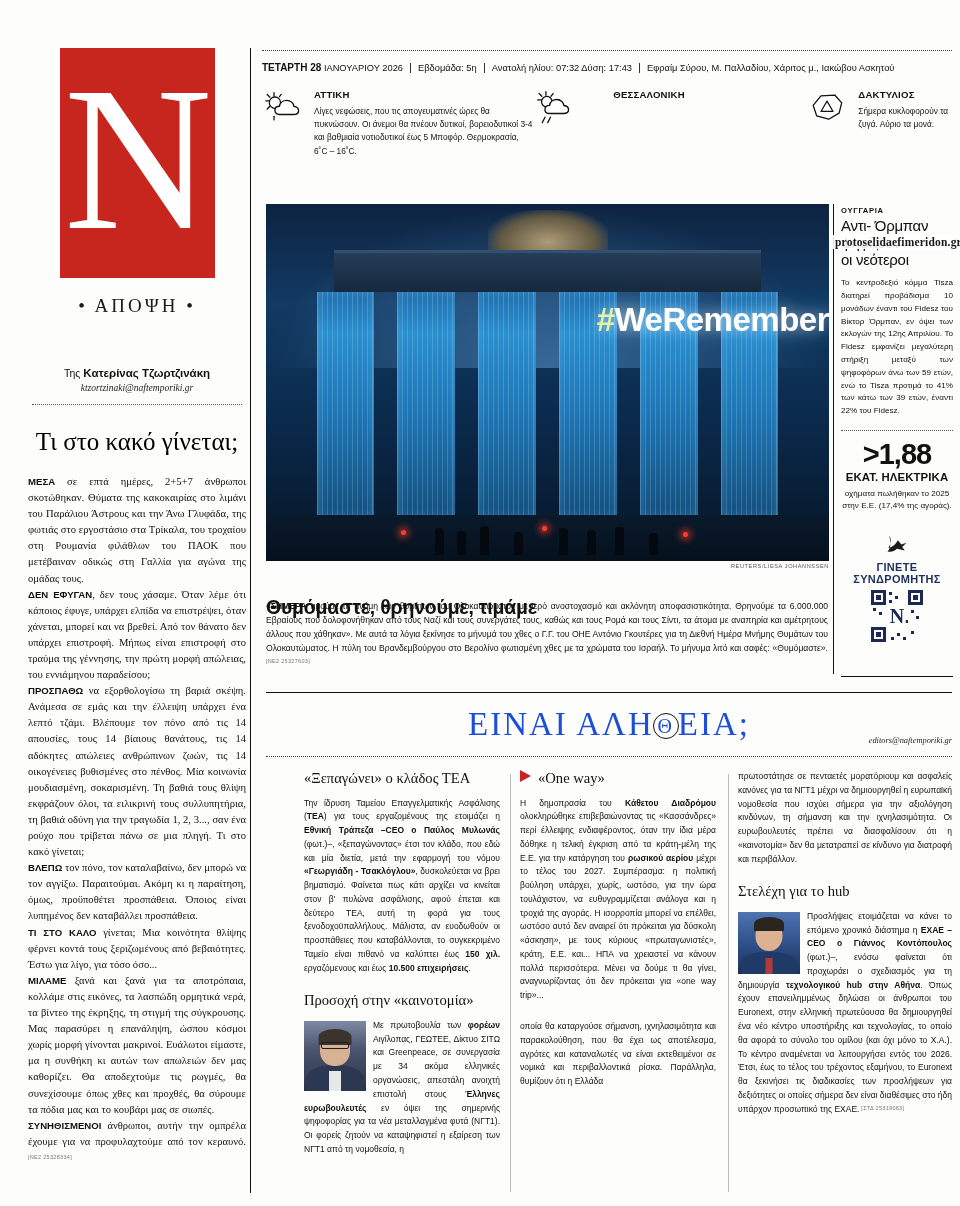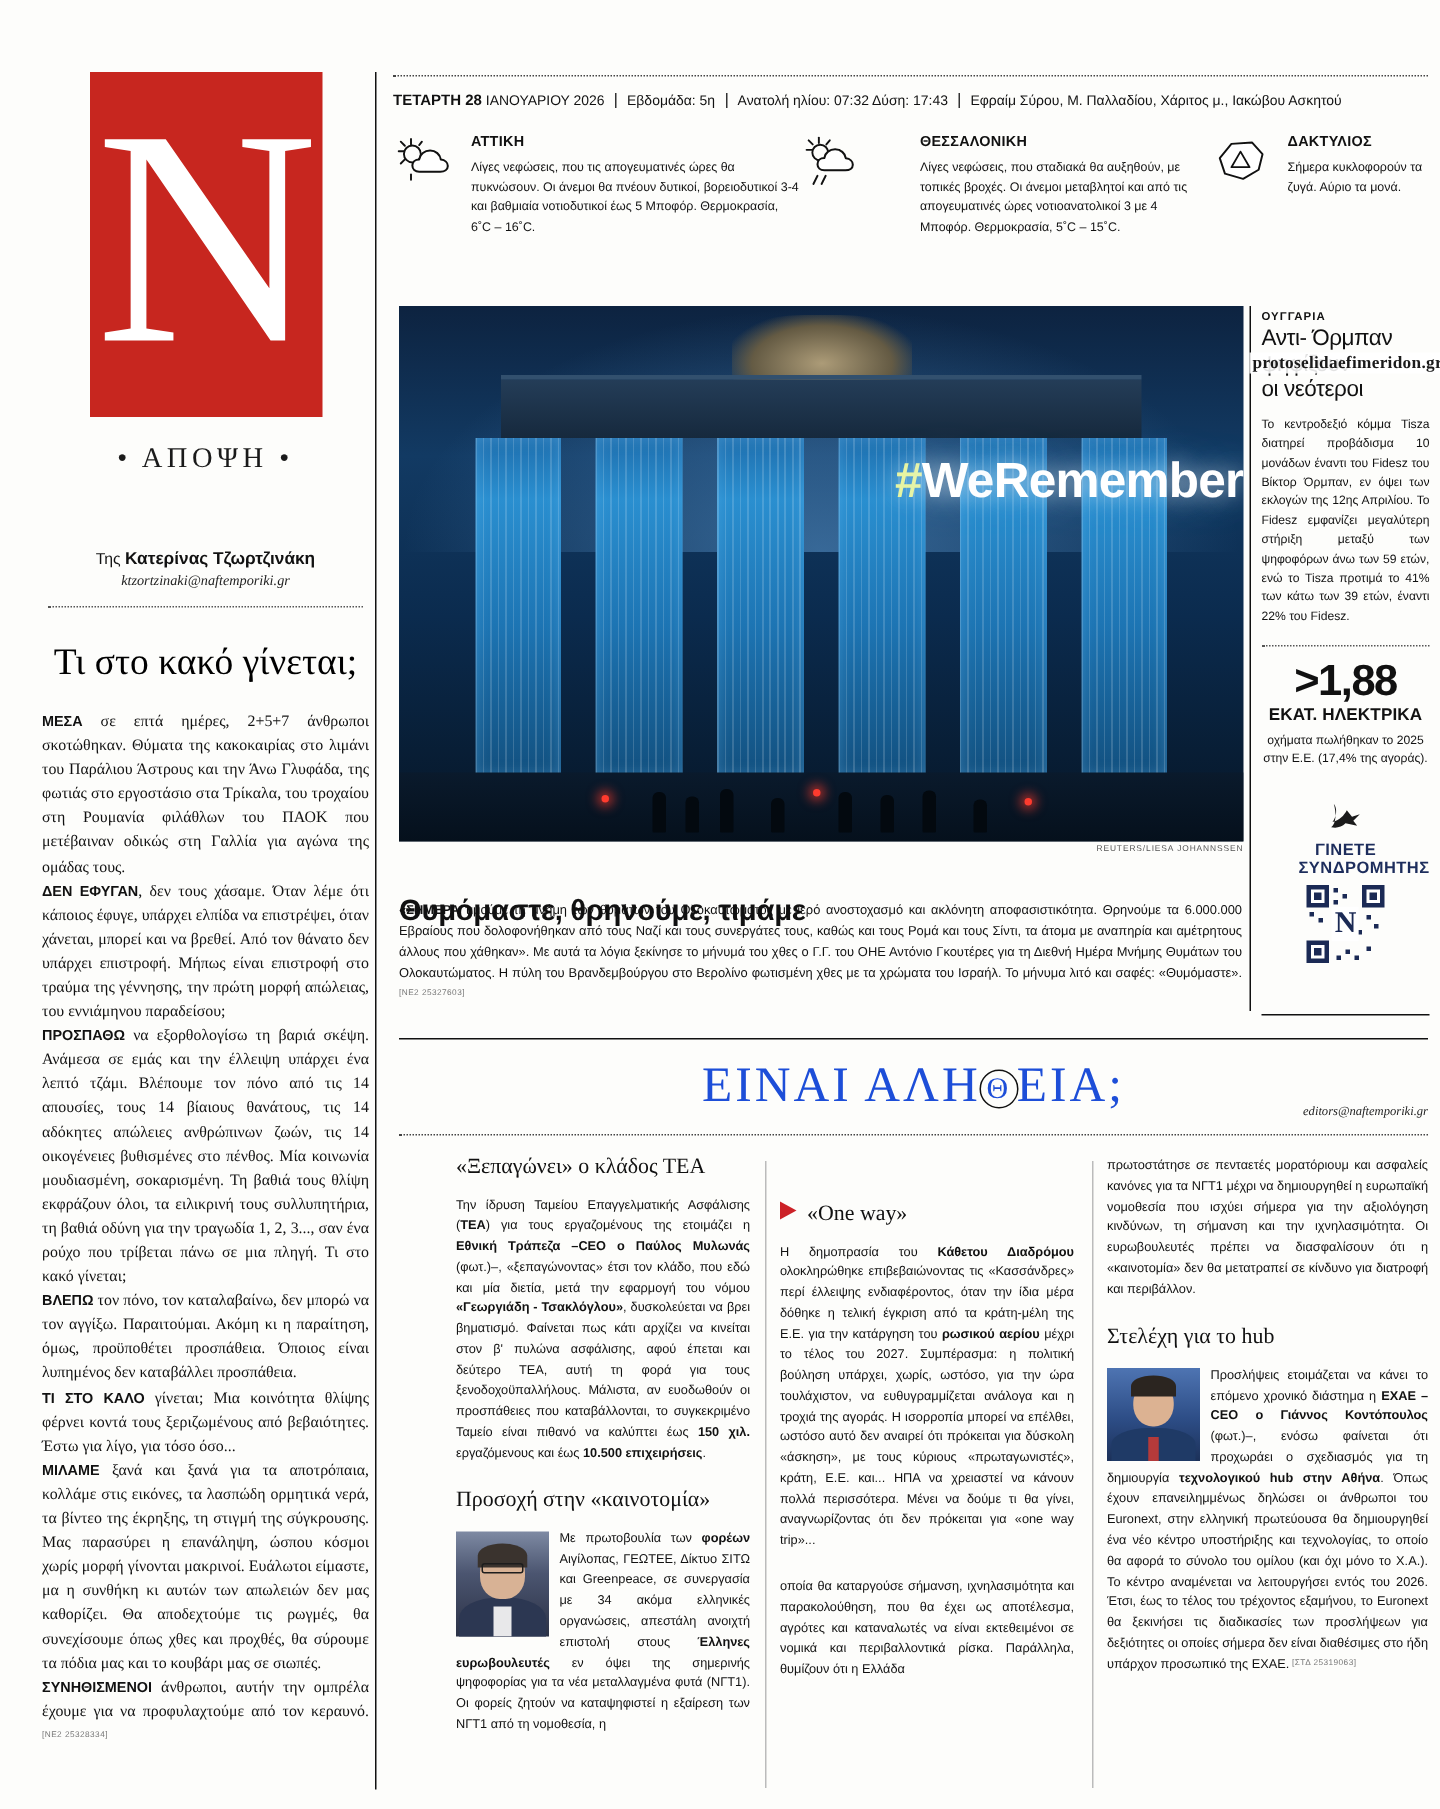--- a/index.html
+++ b/index.html
@@ -211,21 +211,21 @@
     text-align:center; font-size: 11.4px; font-weight:bold;
     letter-spacing:.1px; margin-top:2px; color:#111;
   }
   .sb-note {
     text-align:center; font-size: 8.1px; line-height:1.45;
     margin-top: 5px; color:#111;
   }
   .sub-cta { margin-top: 22px; text-align:center; }
   .cta-bird { font-size: 22px; line-height: 1; color:#1b1b1b; }
   .cta-l1 { font-size: 11px; font-weight:bold; color:#1d2d5c; letter-spacing:.3px; margin-top:1px;}
-  .cta-l2 { font-size: 11px; font-weight:bold; color:#1d2d5c; letter-spacing:.3px;text-align:right;}
+  .cta-l2 { font-size: 11px; font-weight:bold; color:#1d2d5c; letter-spacing:.3px;}
   .qr { width: 52px; height: 52px; margin: 5px auto 0; position: relative; }
   .qr .cell { position:absolute; background:#1b2a55; }
   .qr .n {
     position:absolute; left:50%; top:50%; transform:translate(-50%,-50%);
     font-family:"Liberation Serif", serif; font-size:20px; color:#1b2a55; font-weight:700;
     background:#fff; padding:0 2px;
   }
   .hrule-sidebar {
     position:absolute; left:841px; top:676px; width:112px;
     border-top:1px solid #111;
@@ -279,21 +279,21 @@
   }
   .b-body {
     font-size:8.5px; line-height:1.62; text-align:justify; color:#111;
   }
   .b-body b { font-weight:bold; }
   .redtri {
     display:inline-block; width:0; height:0; vertical-align:2px;
     border-top:6.5px solid transparent; border-bottom:6.5px solid transparent;
     border-left:11px solid #cc2127; margin-right:7px;
   }
-  .headrow { display:flex; align-items:flex-start; margin-bottom:9px;margin-top:31px; }
+  .headrow { display:flex; align-items:flex-start; margin-bottom:9px; }
 
   .portrait {
     width:62px; height:70px; float:left;
     margin:2px 7px 3px 0;
     background: linear-gradient(180deg,#7e8aa3 0%,#4b5570 40%,#2b3246 100%);
     position:relative; overflow:hidden;
   }
   .portrait .face {
     position:absolute; left:50%; top:16%; transform:translateX(-50%);
     width:30px; height:34px; border-radius:48% 48% 44% 44%;
@@ -417,21 +417,20 @@
             </g>
             <path d="M18 27c-3 0-5-2-5-4.5S15 18 18 18c.6-4 4-6.4 7.9-6.4 4 0 7.4 2.8 7.9 6.6 3 .3 5.1 2.3 5.1 4.7 0 2.6-2.4 4.1-5.5 4.1z" fill="#fff" stroke="#111" stroke-width="1.5" stroke-linejoin="round"></path>
             <g stroke="#111" stroke-width="1.4" stroke-linecap="round">
               <line x1="13" y1="31" x2="10" y2="37"></line>
                 <line x1="19" y1="31" x2="16" y2="37"></line>
             </g>
           </svg>
         </div>
         <div class="wx-txt">
           <span class="city">ΘΕΣΣΑΛΟΝΙΚΗ</span>
-          <span>Λίγες νεφώσεις, που σταδιακά θα αυξηθούν, με τοπικές βροχές. Οι άνεμοι μεταβλητοί και από τις απογευματινές ώρες νοτιοανατολικοί 3 με 4 Μποφόρ. Θερμοκρασία, 5˚C – 15˚C.</span>
         </div>
       </div>
 
       <div class="wx daktylios">
         <div class="wx-ico">
           <svg viewBox="0 0 48 44" width="42" height="38">
             <path d="M8 19 L17 8 L33 7 L41 16 L38 28 L26 35 L12 31 Z" fill="#fff" stroke="#111" stroke-width="1.5" stroke-linejoin="round"></path>
             <path d="M24 14 L31 26 L17 26 Z" fill="none" stroke="#111" stroke-width="1.4" stroke-linejoin="round"></path>
           </svg>
         </div>

